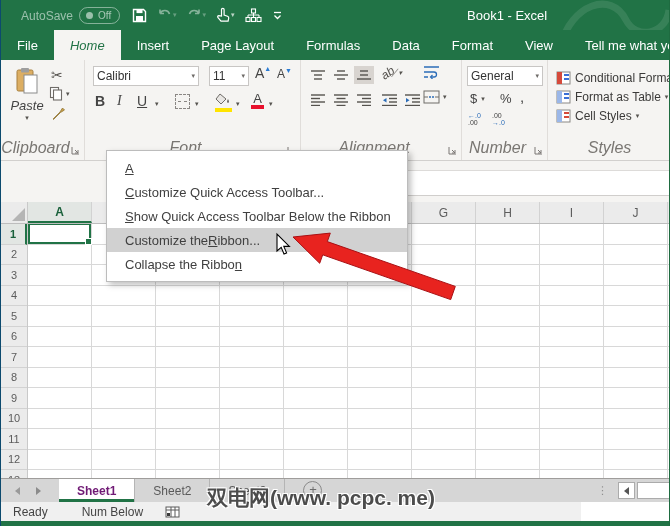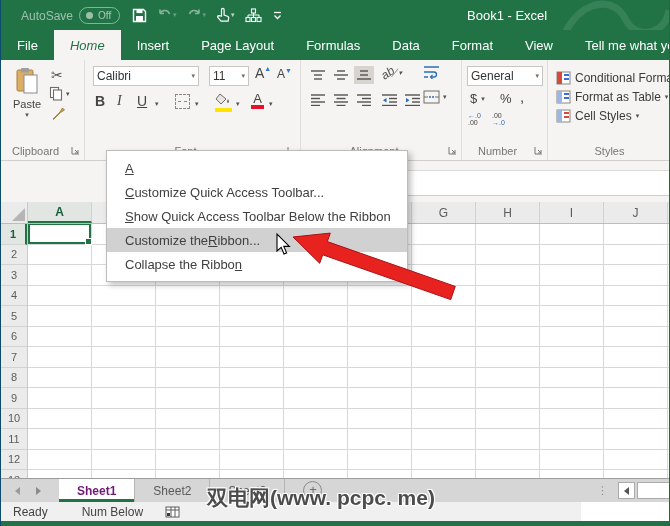--- a/index.html
+++ b/index.html
@@ -24,21 +24,21 @@
   
   .tabrow{position:absolute;left:0;top:30px;width:670px;height:30px;background:#217346;display:flex;align-items:stretch;}
   .rtab{color:#fff;font-size:13px;display:flex;align-items:center;padding:0 16px;white-space:nowrap;}
   .rtab.active{background:#f5f4f2;color:#217346;font-style:italic;}
   .tellme{display:flex;align-items:center;gap:6px;color:#fff;font-size:13px;padding-left:10px;white-space:nowrap;overflow:hidden;}
 
   
   .ribbon{position:absolute;left:0;top:60px;width:670px;height:101px;background:#f5f4f2;
           border-bottom:1px solid #d2d0ce;box-sizing:border-box;display:flex;}
   .group{position:relative;height:100%;box-sizing:border-box;border-right:1px solid #e0ddda;flex:none;}
-  .group-label{position:absolute;bottom:3px;left:0;right:14px;text-align:center;font-size:11px;color:#797672;white-space:nowrap;}
+  .group-label{position:absolute;bottom:3px;left:0;right:14px;text-align:center;font-size:16px;color:#797672;white-space:nowrap;font-style:italic;}
   .launcher{position:absolute;bottom:5px;right:4px;width:9px;height:9px;}
   .cmb{background:#fff;border:1px solid #c8c6c4;display:flex;align-items:center;box-sizing:border-box;
        font-size:12px;color:#333;padding:0 3px;height:20px;}
   .cmb .car{margin-left:auto;font-size:7px;color:#6d6a67;}
   .car{font-size:7px;color:#55524e;}
   .rbtn{display:flex;align-items:center;justify-content:center;color:#444;}
   .sel{background:#d8d4d0;}
   .lineico line{stroke:#55524e;stroke-width:1.4;}
   .styles-row{display:flex;align-items:center;gap:4px;height:19px;font-size:12px;color:#3b3a39;white-space:nowrap;}
 
@@ -186,21 +186,21 @@
 
   <div class="ribbon">
 
     <div class="group" style="width:84px;">
       <div style="position:absolute;left:6px;top:7px;width:40px;text-align:center;">
         <svg width="24" height="28" viewBox="0 0 24 28">
           <rect x="2" y="3" width="16" height="21" rx="1.5" fill="#dcae63" stroke="#a77f3f" stroke-width="1"></rect>
           <rect x="6" y="1" width="8" height="4.5" rx="1" fill="#9e9e9e"></rect>
           <rect x="9" y="8" width="13" height="18" fill="#fff" stroke="#8b8b8b" stroke-width="1"></rect>
         </svg>
-        <div style="font-size:11px;color:#444;margin-top:-1px;">Paste</div>
+        <div style="font-size:13px;color:#444;margin-top:-1px;font-style:italic;">Paste</div>
         <div class="car" style="margin-top:1px;">▾</div>
       </div>
       <div style="position:absolute;left:50px;top:6px;">
         <span style="font-size:14px;color:#55524e;">✂</span>
       </div>
       <div style="position:absolute;left:48px;top:26px;display:flex;align-items:center;">
         <svg width="14" height="15" viewBox="0 0 14 15">
           <rect x="1.5" y="1.5" width="8" height="10" fill="#fff" stroke="#6f6c68" stroke-width="1.1"></rect>
           <rect x="4.5" y="4" width="8" height="10" fill="#fff" stroke="#6f6c68" stroke-width="1.1"></rect>
         </svg>

